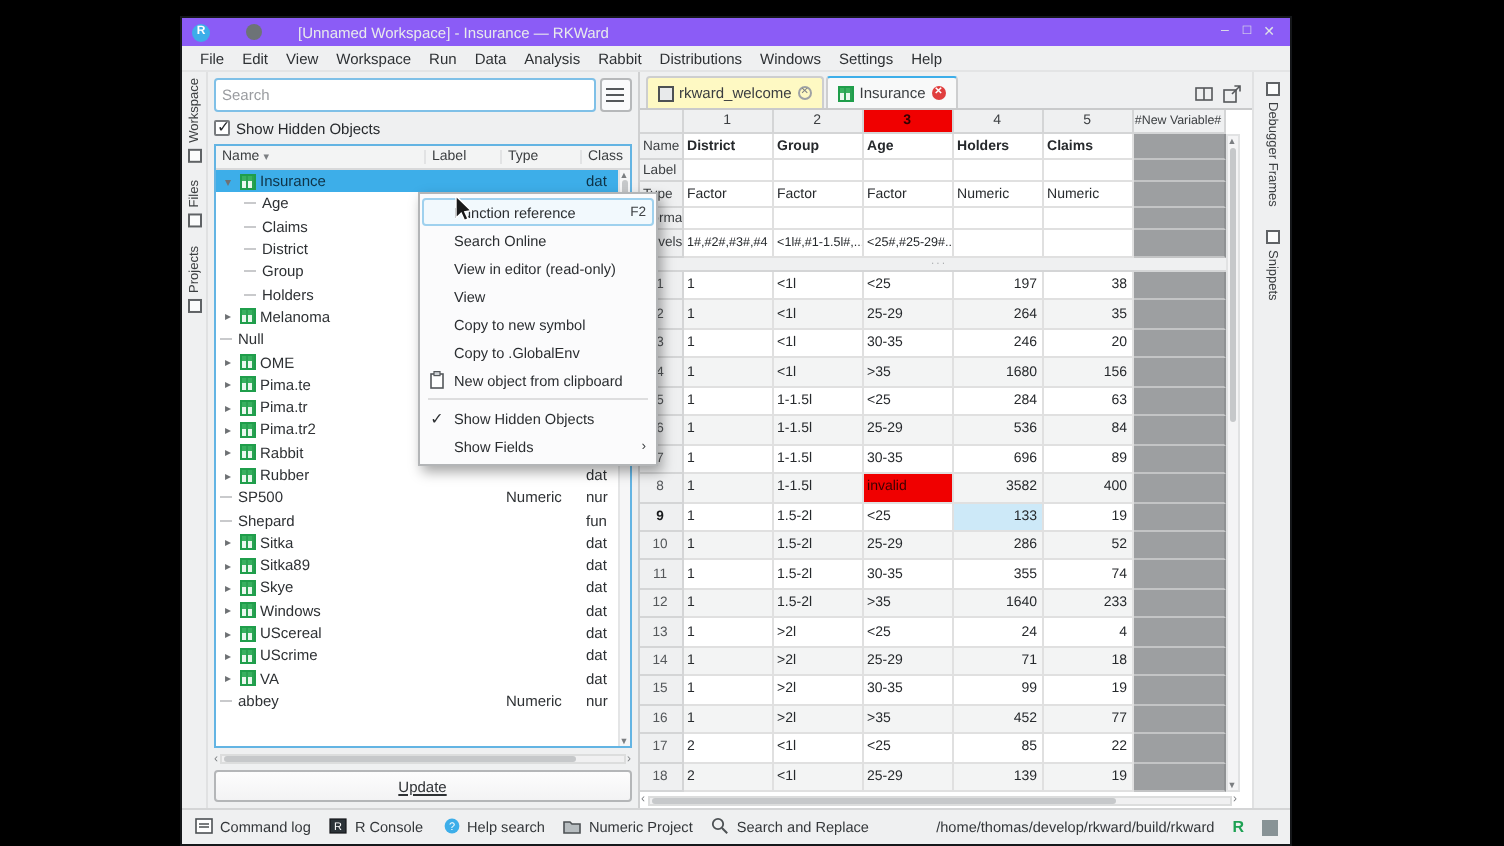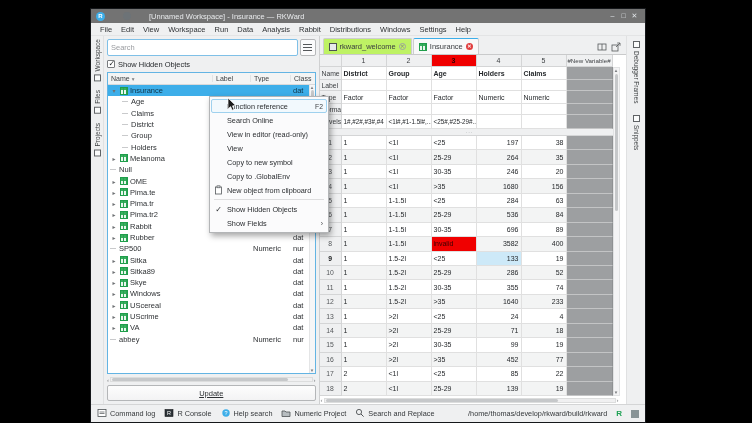--- a/index.html
+++ b/index.html
@@ -3,21 +3,21 @@
 <meta charset="utf-8">
 <style>
   * { box-sizing:border-box; margin:0; padding:0; font-family:"Liberation Sans",sans-serif; }
   html,body { width:752px; height:423px; }
   body { background:#000; position:relative; overflow:hidden; }
 
   .window { position:absolute; left:90px; top:8px; width:556px; height:415px;
             background:#eff0f1; border:1px solid #15171a; display:flex; flex-direction:column; }
 
   
-  .titlebar { flex:0 0 14px; background:#737373; display:flex; align-items:center;
+  .titlebar { flex:0 0 14px; background:#8b5cf6; display:flex; align-items:center;
               padding:0 5px; gap:18px; color:#e8eaec; font-size:7.5px; }
   .app-ico { width:9px; height:9px; border-radius:50%; background:#3daee9; color:#fff;
              font-size:6px; line-height:9px; text-align:center; font-weight:bold; flex:0 0 9px; }
   .tb2 { width:8px; height:8px; border-radius:50%; background:#6d7377; flex:0 0 8px; }
   .tb-title { flex:1; white-space:nowrap; overflow:hidden; }
   .win-btn { width:11px; text-align:center; color:#dfe3e6; font-size:7px; }
 
   
   .menubar { flex:0 0 13px; display:flex; align-items:center; padding:0 5px; gap:1px;
              font-size:7.5px; color:#2e3134; border-bottom:1px solid #e3e4e5; background:#eff0f1; }
@@ -92,21 +92,21 @@
 
   .update-btn { flex:0 0 16px; border:1px solid #b4b6b8; border-radius:2px;
                 background:linear-gradient(#fdfdfd,#f3f3f4); font-size:7.5px; display:flex;
                 align-items:center; justify-content:center; color:#2e3134;text-decoration:underline; }
 
   
   .doc { flex:1; display:flex; flex-direction:column; min-width:0; background:#eff0f1; }
   .tabbar { flex:0 0 18px; display:flex; align-items:flex-end; padding:2px 3px 0 3px; gap:1px;
             border-bottom:1px solid #c9cacb; }
   .tab { height:16px; display:flex; align-items:center; gap:3px; font-size:7.5px; padding:0 5px;
-         background:#bef264; border:1px solid #cdcecf; border-bottom:none;
+         background:#fef9c3; border:1px solid #cdcecf; border-bottom:none;
          border-radius:2px 2px 0 0; color:#3a3d40; white-space:nowrap; }
   .tab.active { background:#f8f9f9; border-top:1px solid #3daee9; }
   .close-gray { width:7px; height:7px; border-radius:50%; border:1px solid #9fa2a4; color:#7e8183;
                 font-size:5px; line-height:5px; text-align:center; }
   .close-red { width:7px; height:7px; border-radius:50%; background:#e03e3e; color:#fff;
                font-size:5px; line-height:7px; text-align:center; font-weight:bold; }
   .mini-doc { width:8px; height:8px; border:1px solid #4d5154; background:#e8eaeb; }
   .tabbar-tools { margin-left:auto; display:flex; gap:4px; align-items:center; padding:0 2px 2px 0; }
 
   .table-wrap { flex:1; background:#fff; display:flex; flex-direction:column; min-height:0; position:relative; }
@@ -376,20 +376,29 @@
               <span class="c-name">
                 <span class="branch"></span>
                 <span>SP500</span>
               </span>
               <span class="c-label"></span>
               <span class="c-type">Numeric</span>
               <span class="c-class">nur</span>
             </div>
             <div class="trow">
               <span class="c-name">
+                <span class="branch"></span>
+                <span>Shepard</span>
+              </span>
+              <span class="c-label"></span>
+              <span class="c-type"></span>
+              <span class="c-class">fun</span>
+            </div>
+            <div class="trow">
+              <span class="c-name">
                 <span class="exp">▸</span>
                 <span class="tbl-ico"></span>
                 <span>Sitka</span>
               </span>
               <span class="c-label"></span>
               <span class="c-type"></span>
               <span class="c-class">dat</span>
             </div>
             <div class="trow">
               <span class="c-name">

